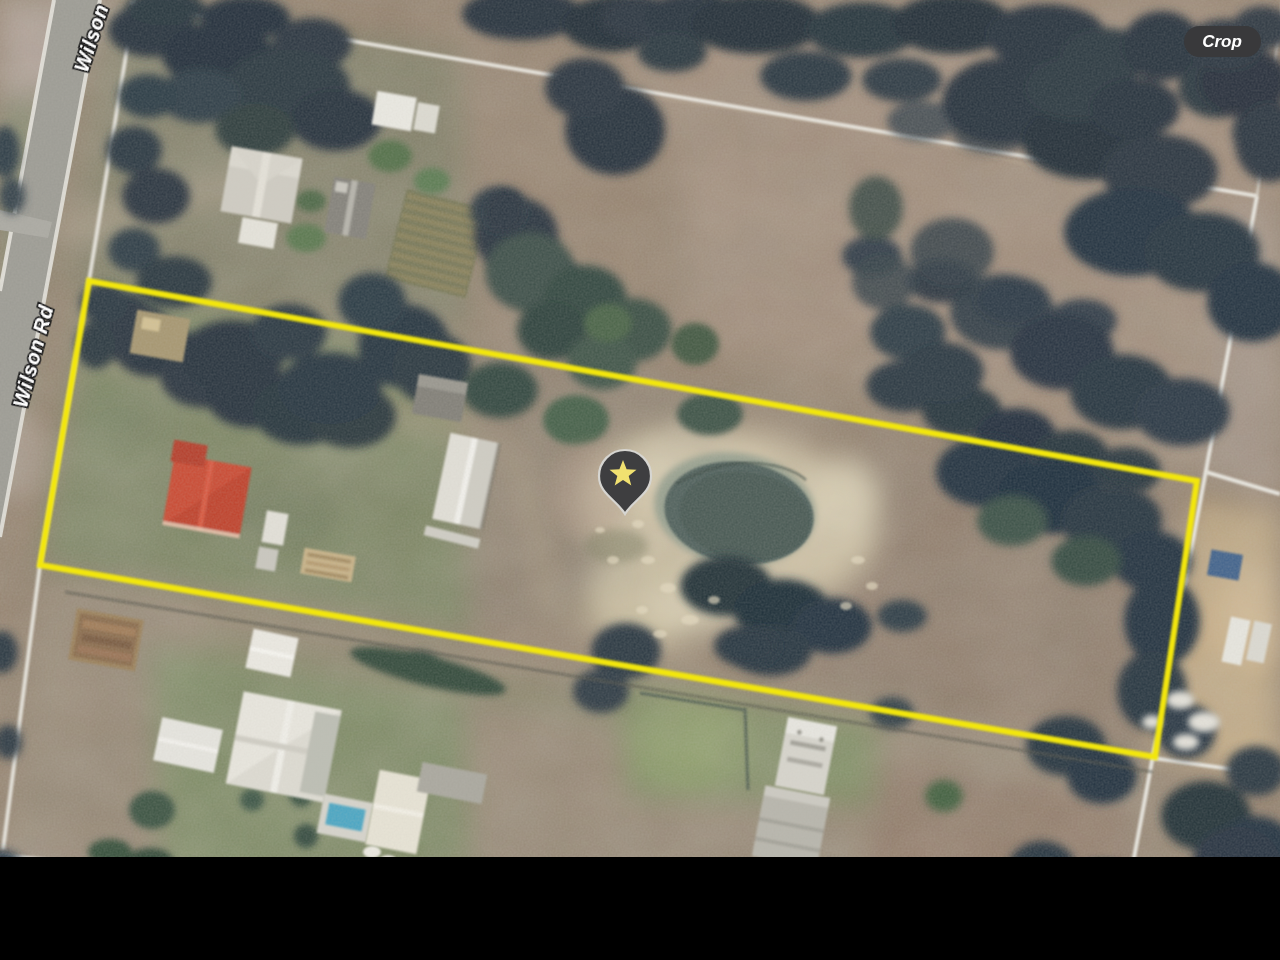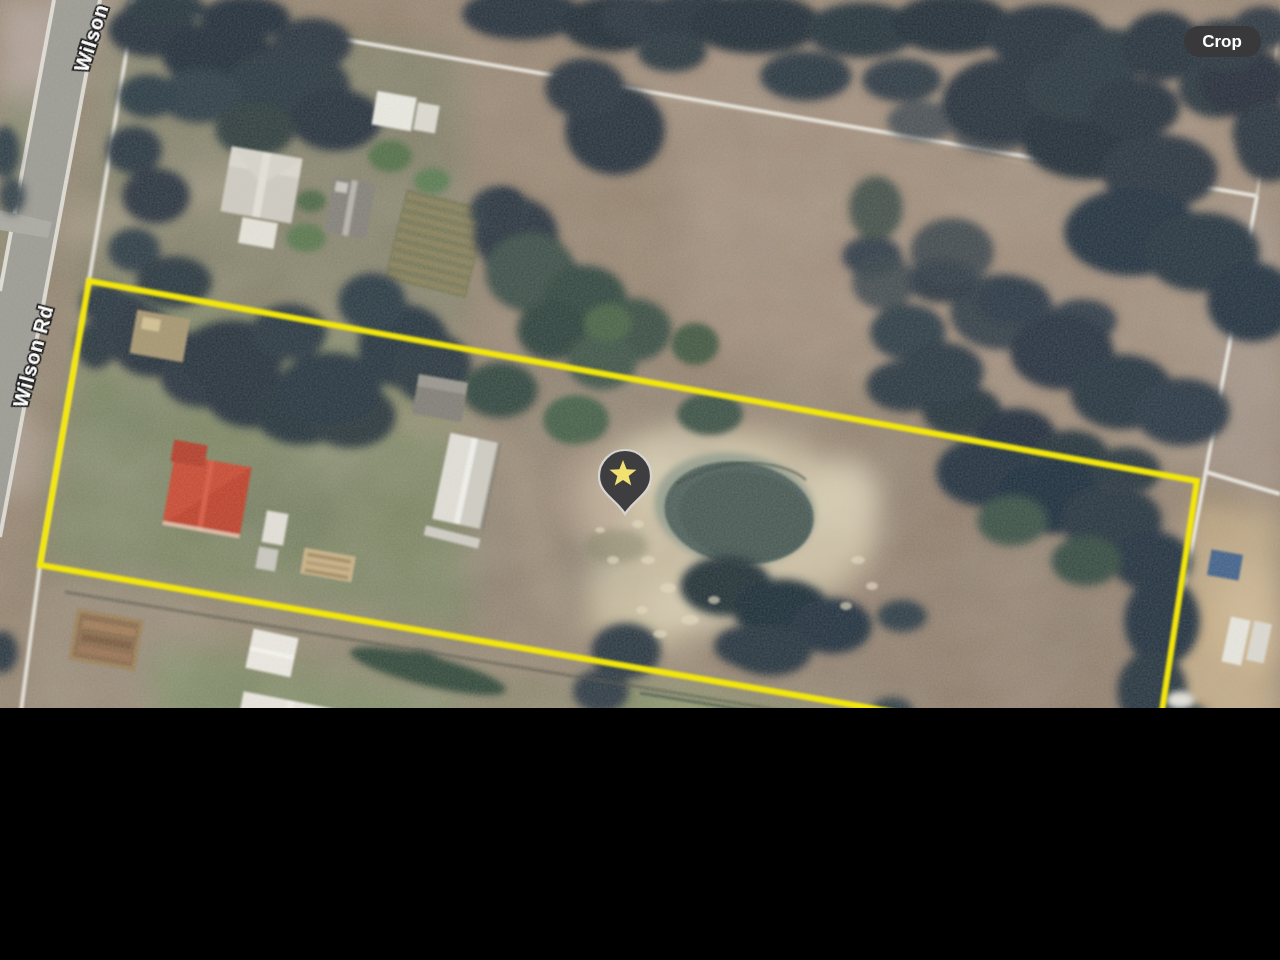--- a/index.html
+++ b/index.html
@@ -1,16 +1,16 @@
 <!DOCTYPE html>
 <html><head>
 <meta charset="utf-8">
 <style>
 html,body{margin:0;padding:0;background:#000;}
-#stage{position:relative;width:1280px;height:708px;overflow:hidden;font-family:"Liberation Sans",sans-serif;}
+#stage{position:relative;width:1280px;height:857px;overflow:hidden;font-family:"Liberation Sans",sans-serif;font-style:italic;}
 </style>
 </head>
 <body>
 <div id="stage">
 <svg width="1280" height="960" viewBox="0 0 1280 960">
 <defs>
 <filter id="b3" x="-40%" y="-40%" width="180%" height="180%">
           <feGaussianBlur stdDeviation="3"></feGaussianBlur>
         </filter>
 <filter id="b5" x="-40%" y="-40%" width="180%" height="180%">

